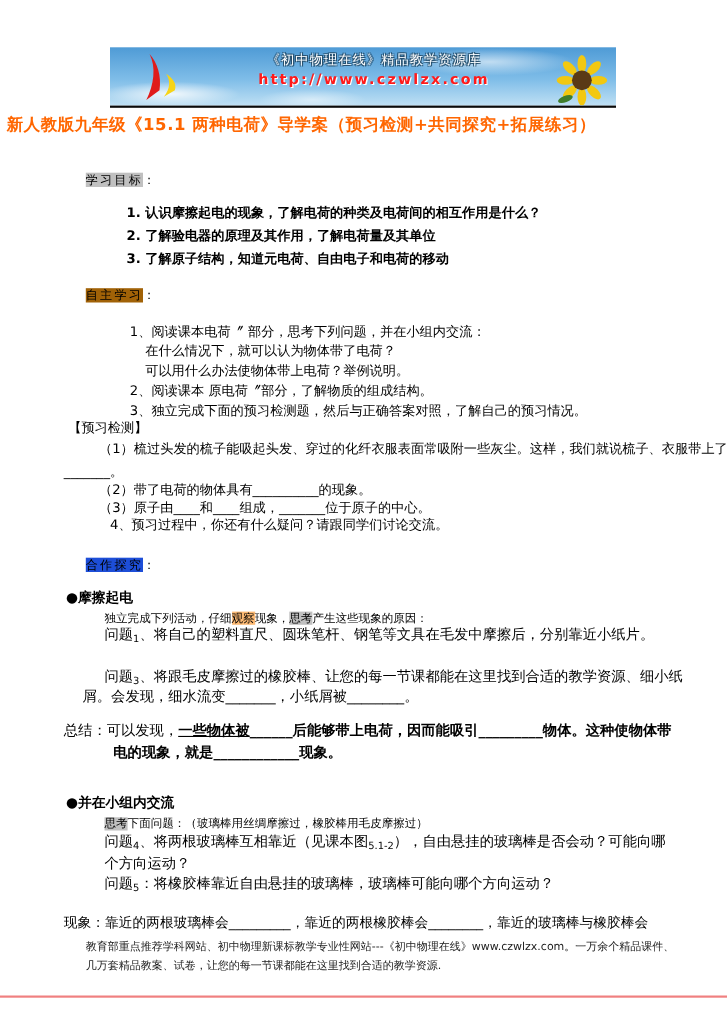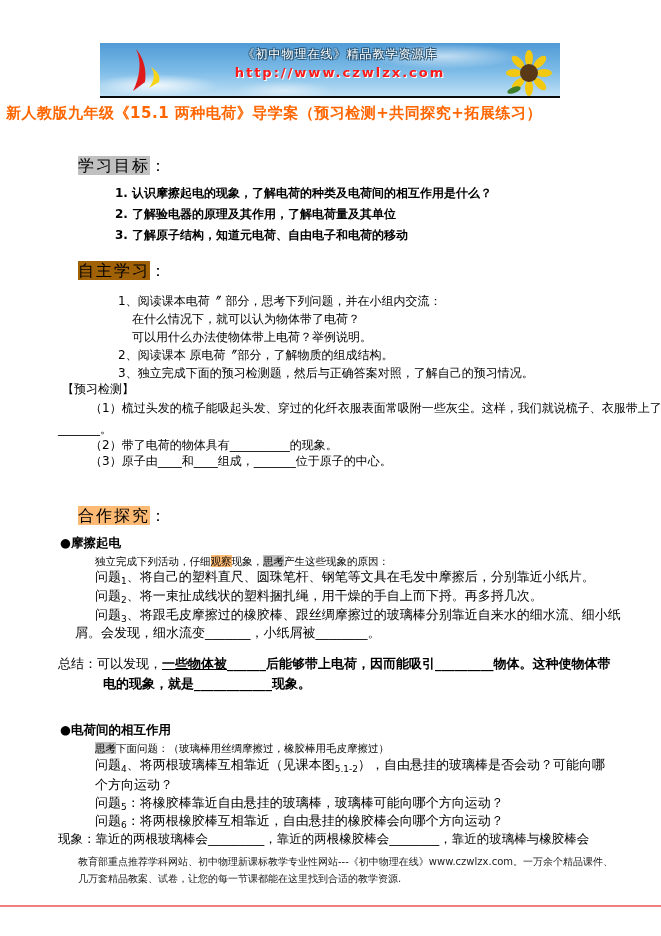--- a/index.html
+++ b/index.html
@@ -31,21 +31,21 @@
     margin-top:2px; font-size:13px; font-weight:bold; color:#ff1a1a; letter-spacing:2px;
     text-shadow:1px 1px 0 #ffffff;
   }
   .sunflower { position:absolute; right:8px; top:7px; width:46px; height:46px; }
 
   
   .doc-title {
     position:absolute; left:0; top:104px; width:548px; text-align:center;
     font-size:15px; font-weight:bold; color:#ff6600; letter-spacing:0.5px; white-space:nowrap;
   }
-  .sec-head { font-size:16px; letter-spacing:2px; }
+  .sec-head { font-size:11px; letter-spacing:2px; }
   .hl { background:#c0c0c0; }
   .bold { font-weight:bold; }
   .goal-item { font-size:12px; font-weight:bold; margin-bottom:4px; }
   .body-sm { font-size:12px; }
   .note { font-size:10.5px; color:#000; }
   .q-line { font-size:13px; }
   .sub { font-size:9px; vertical-align:-3px; }
   .u { text-decoration:underline; }
   .footer-text {
     position:absolute; left:78px; top:853px; width:545px;
@@ -120,64 +120,61 @@
   </div>
   <div class="abs body-sm" style="left:118px; top:365px;">
     <span>3、</span><span>独立完成下面的预习检测题，然后与正确答案对照，了解自己的预习情况。</span>
   </div>
 
   <div class="abs body-sm" style="left:62px; top:381px;">【预习检测】</div>
   <div class="abs body-sm" style="left:90px; top:400px;">（1）梳过头发的梳子能吸起头发、穿过的化纤衣服表面常吸附一些灰尘。这样，我们就说梳子、衣服带上了</div>
   <div class="abs body-sm" style="left:58px; top:421px;text-align:right;">_______。</div>
   <div class="abs body-sm" style="left:90px; top:437px;">（2）带了电荷的物体具有__________的现象。</div>
   <div class="abs body-sm" style="left:90px; top:453px;">（3）原子由____和____组成，_______位于原子的中心。</div>
+  <div class="abs body-sm" style="left:100px; top:469px;">
+    <span>4、</span><span>预习过程中，你还有什么疑问？请跟同学们讨论交流。</span>
+  </div>
 
   <div class="abs sec-head" style="left:78px; top:506px;">
-    <span class="hl" style="background: #fdba74;">合作探究</span><span>：</span>
+    <span class="hl" style="background: #1d4ed8;">合作探究</span><span>：</span>
   </div>
 
   <div class="abs bold" style="left:60px; top:535px; font-size:12.5px;">
     <span>●</span><span>摩擦起电</span>
   </div>
   <div class="abs note" style="left:95px; top:555px;">
     <span>独立完成下列活动，仔细</span><span class="hl" style="background: #fdba74;">观察</span><span>现象，</span><span class="hl" style="background: rgb(192, 192, 192);">思考</span><span>产生这些现象的原因：</span>
   </div>
   <div class="abs q-line" style="left:95px; top:568px;">
     <span>问题</span><span class="sub">1</span><span>、</span><span>将自己的塑料直尺、圆珠笔杆、钢笔等文具在毛发中摩擦后，分别靠近小纸片。</span>
   </div>
-  <div class="abs q-line" style="left:95px; top:587px;">
-    <span>问题</span><span class="sub">2</span><span>、</span><span>将一束扯成线状的塑料捆扎绳，用干燥的手自上而下捋。再多捋几次。</span>
-  </div>
   <div class="abs q-line" style="left:95px; top:606px;">
-    <span>问题</span><span class="sub">3</span><span>、</span><span>将跟毛皮摩擦过的橡胶棒、跟丝绸摩擦过的玻璃棒分别靠近自来水的细水流、细小纸</span>
+    <span>问题</span><span class="sub">3</span><span>、</span><span>将跟毛皮摩擦过的橡胶棒、让您的每一节课都能在这里找到合适的教学资源、细小纸</span>
   </div>
   <div class="abs q-line" style="left:75px; top:624px;">屑。会发现，细水流变_______，小纸屑被________。</div>
 
   <div class="abs q-line" style="left:58px; top:655px;">
     <span>总结：可以发现，</span><span class="bold u">一些物体被</span><span class="bold">______</span><span class="bold">后能够带上电荷，因而能吸引</span><span class="bold">_________</span><span class="bold">物体。这种使物体带</span>
   </div>
   <div class="abs q-line" style="left:103px; top:675px;">
     <span class="bold">电的现象，就是</span><span class="bold">____________</span><span class="bold">现象。</span>
   </div>
 
   <div class="abs bold" style="left:60px; top:722px; font-size:12.5px;">
-    <span>●</span><span>电荷间的相互作用</span>
+    <span>●</span><span>并在小组内交流</span>
   </div>
   <div class="abs note" style="left:95px; top:742px;">
     <span class="hl" style="background: rgb(192, 192, 192);">思考</span><span>下面问题：（玻璃棒用丝绸摩擦过，橡胶棒用毛皮摩擦过）</span>
   </div>
   <div class="abs q-line" style="left:95px; top:756px;">
     <span>问题</span><span class="sub">4</span><span>、</span><span>将两根玻璃棒互相靠近（见课本图</span><span class="sub">5.1-2</span><span>），自由悬挂的玻璃棒是否会动？可能向哪</span>
   </div>
   <div class="abs q-line" style="left:95px; top:776px;">个方向运动？</div>
   <div class="abs q-line" style="left:95px; top:794px;">
     <span>问题</span><span class="sub">5</span><span>：</span><span>将橡胶棒靠近自由悬挂的玻璃棒，玻璃棒可能向哪个方向运动？</span>
   </div>
-  <div class="abs q-line" style="left:95px; top:812px;">
-    <span>问题</span><span class="sub">6</span><span>：</span><span>将两根橡胶棒互相靠近，自由悬挂的橡胶棒会向哪个方向运动？</span>
-  </div>
   <div class="abs" style="left:58px; top:831px; font-size:12.5px;">现象：靠近的两根玻璃棒会_________，靠近的两根橡胶棒会________，靠近的玻璃棒与橡胶棒会</div>
 
   <div class="footer-text">教育部重点推荐学科网站、初中物理新课标教学专业性网站---《初中物理在线》www.czwlzx.com。一万余个精品课件、几万套精品教案、试卷，让您的每一节课都能在这里找到合适的教学资源.</div>
 
   <div class="pink-rule" style="background: rgb(240, 128, 128);"></div>
 
 </div>
 
 </body></html>

